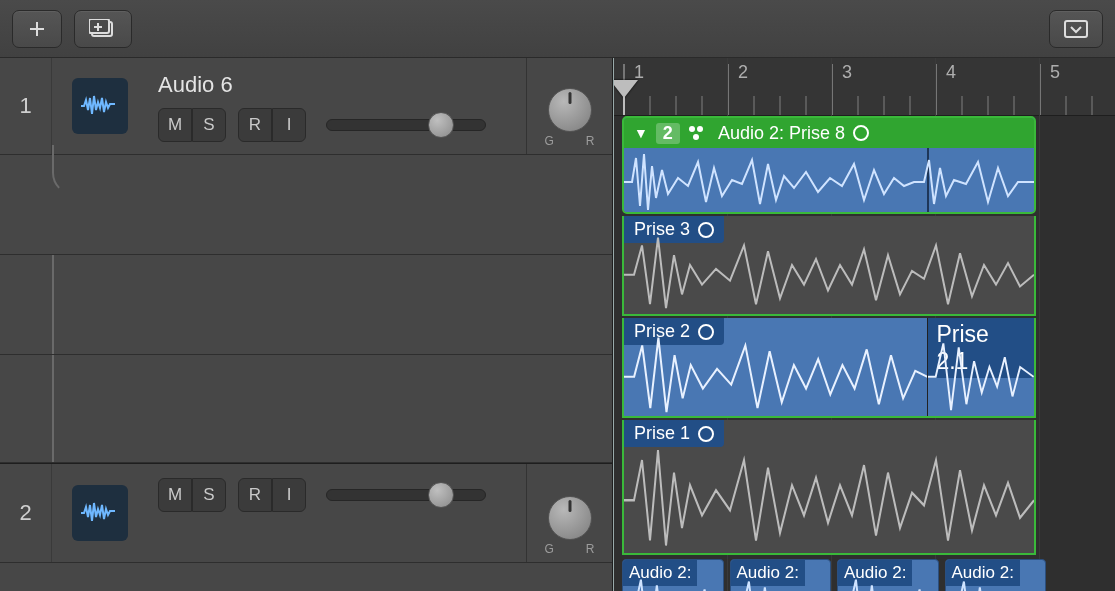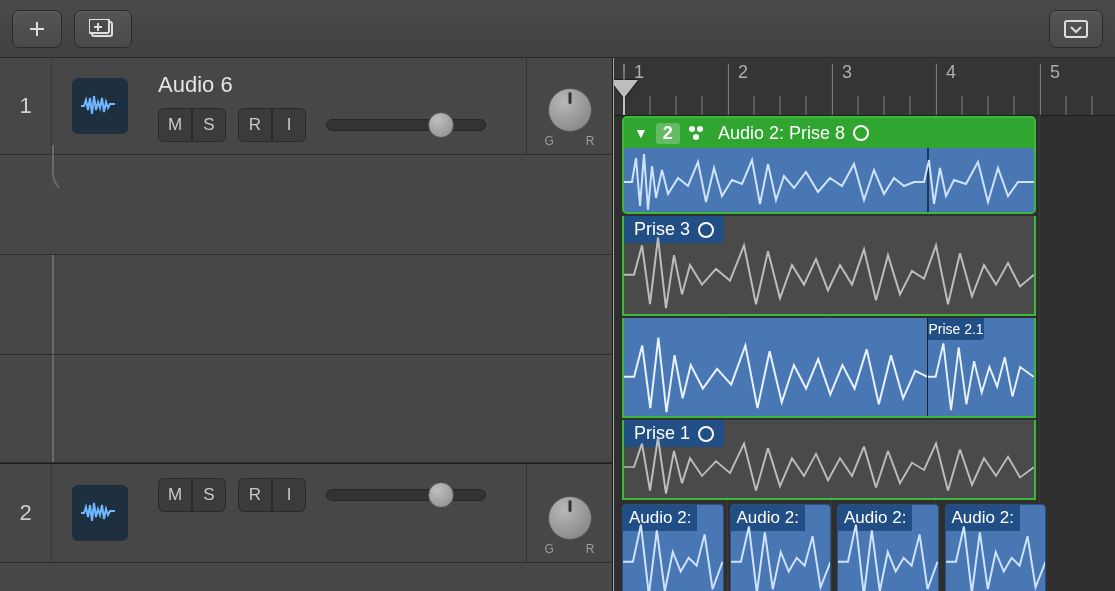--- a/index.html
+++ b/index.html
@@ -226,21 +226,21 @@
   .take-cell.active { background:#4977b3; }
   .take-cell + .take-cell { border-left:1px solid #222; }
   .take-label {
     position:absolute; top:0; left:0;
     background:#224e86;
     color:#fff; font-size:18px;
     padding:3px 10px;
     border-bottom-right-radius:4px;
     display:flex; align-items:center; gap:8px;
   }
-  .take-label.small { font-size:14px; padding:3px 0; }
+  .take-label.small { font-size:23px; padding:3px 8px; }
 
   .track2-regions {
     position:relative;
     left:8px; width:424px; height:96px;
     display:flex; gap:6px;
     margin-top:4px;
   }
   .clip {
     flex:1;
     background:#4977b3;
@@ -433,35 +433,39 @@
             <span class="open-circ"></span>
           </div>
           <svg class="wave-svg" viewBox="0 0 410 100" preserveAspectRatio="none" style="top:0">
             <path d="M0 60 L10 60 18 30 26 90 34 22 42 94 50 40 58 80 66 50 78 70 92 54 106 66 120 30 132 90 144 36 156 84 168 50 180 70 192 44 204 76 216 50 228 70 240 34 252 86 264 40 276 80 288 56 300 64 312 30 324 90 336 38 348 82 360 50 372 70 384 48 396 72 410 60" fill="none" stroke="#bcbcbc" stroke-width="2"></path>
           </svg>
         </div>
       </div>
 
       <div class="take-row">
         <div class="take-cell active" style="flex:0 0 74%">
+          <div class="take-label">
+            <span>Prise 2</span>
+            <span class="open-circ"></span>
+          </div>
           <svg class="wave-svg" viewBox="0 0 300 100" preserveAspectRatio="none">
             <path d="M0 60 L10 60 18 28 26 92 34 20 42 96 50 38 58 82 66 48 78 72 92 52 106 68 120 28 132 92 144 34 156 86 168 48 180 72 192 42 204 78 216 48 228 72 240 32 252 88 264 38 276 82 288 54 300 60" fill="none" stroke="#e8f1ff" stroke-width="2"></path>
           </svg>
         </div>
         <div class="take-cell active" style="flex:0 0 26%">
           <div class="take-label small">
             <span>Prise 2.1</span>
           </div>
           <svg class="wave-svg" viewBox="0 0 110 100" preserveAspectRatio="none">
             <path d="M0 60 8 60 16 26 24 94 32 30 40 88 48 44 56 76 64 50 72 70 80 40 88 80 96 50 110 60" fill="none" stroke="#e8f1ff" stroke-width="2"></path>
           </svg>
         </div>
       </div>
 
-      <div class="take-row" style="height:80px">
+      <div class="take-row" style="height:135px">
         <div class="take-cell">
           <div class="take-label">
             <span>Prise 1</span>
             <span class="open-circ"></span>
           </div>
           <svg class="wave-svg" viewBox="0 0 410 106" preserveAspectRatio="none">
             <path d="M0 64 L10 64 18 32 26 96 34 24 42 100 50 42 58 86 66 52 78 76 92 56 106 72 120 32 132 96 144 38 156 90 168 52 180 76 192 46 204 82 216 52 228 76 240 36 252 92 264 42 276 86 288 58 300 68 312 32 324 96 336 40 348 88 360 52 372 76 384 50 396 78 410 64" fill="none" stroke="#bcbcbc" stroke-width="2"></path>
           </svg>
         </div>
       </div>

